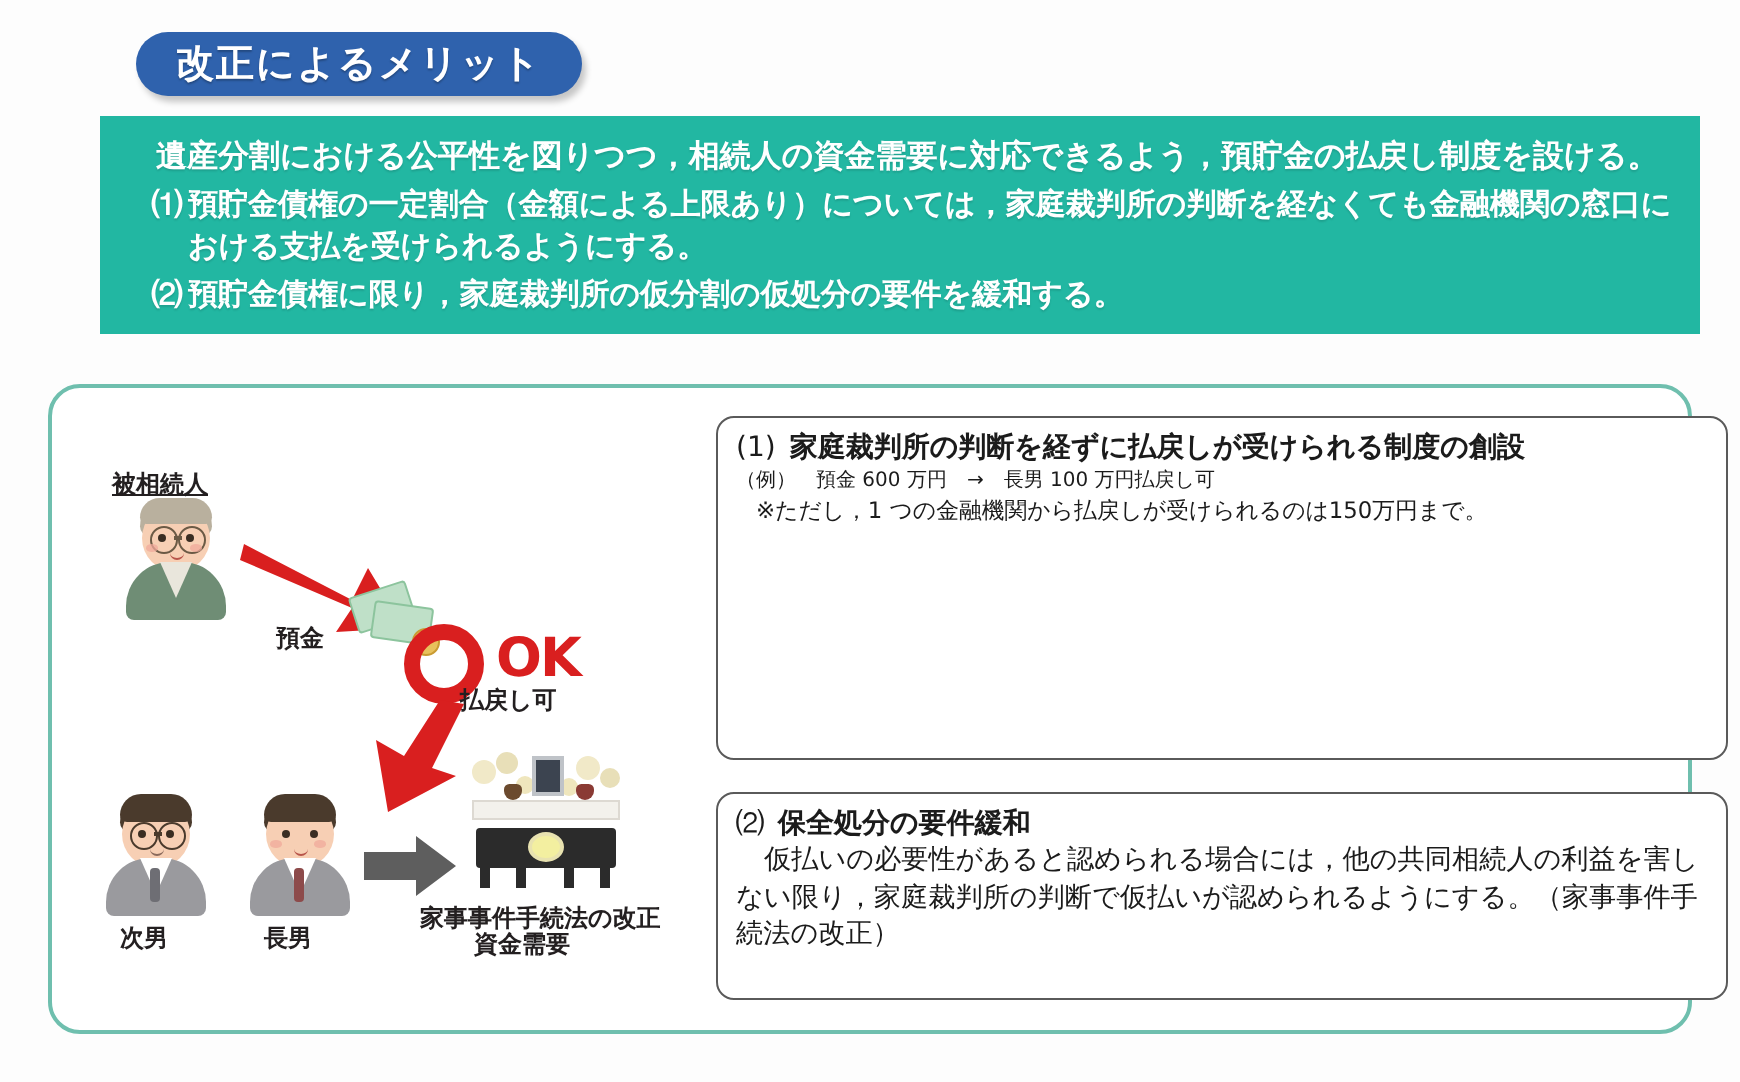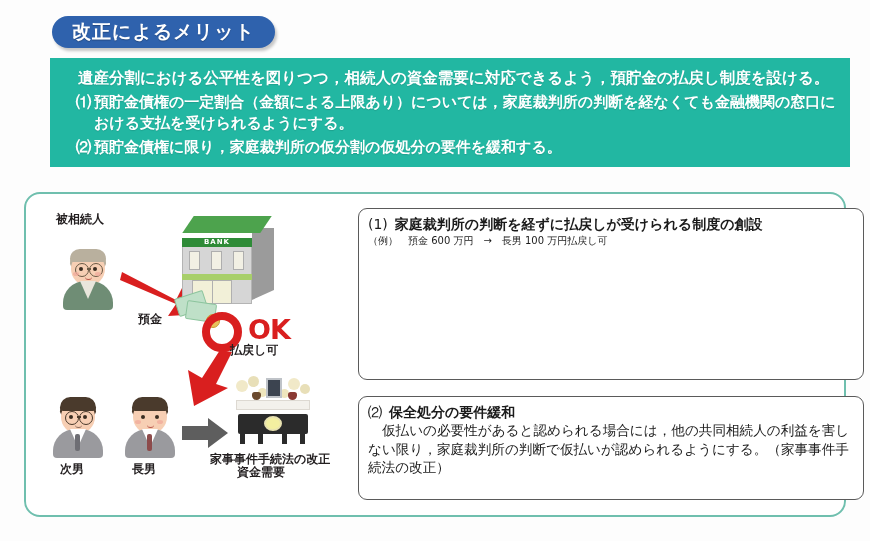--- a/index.html
+++ b/index.html
@@ -7,21 +7,21 @@
     width:870px;height:541px;
     background:#ffffff;
     font-family:"DejaVu Sans","Liberation Sans",sans-serif;
     overflow:hidden;
     position:relative;
   }
   .page{position:absolute;inset:0;background:#fdfdfd;}
 
   
   .title-pill{
-    position:absolute;left:52px;top:16px;
+    position:absolute;left:68px;top:16px;
     height:32px;min-width:196px;
     background:#2f62ad;
     border-radius:17px;
     box-shadow:2px 3px 3px rgba(0,0,0,.22);
     display:flex;align-items:center;justify-content:center;
     padding:0 20px;
     box-sizing:border-box;
   }
   .title-pill span{
     color:#ffffff;font-weight:bold;font-size:19px;letter-spacing:1px;
@@ -241,21 +241,21 @@
     <div class="teal-item">
       <span class="num">⑵</span>
       <span class="txt">預貯金債権に限り，家庭裁判所の仮分割の仮処分の要件を緩和する。</span>
     </div>
   </div>
 
   <div class="body-frame"></div>
 
   <div class="illus">
 
-    <div class="lbl" style="left:24px;top:12px;">被相続人</div>
+    <div class="lbl" style="left:24px;top:35px;text-decoration:underline;">被相続人</div>
 
     <div class="person" style="left:30px;top:48px;">
       <div class="hair" style="background:#b9b09e;"></div>
       <div class="head" style="background:#f7cfb4;"></div>
       <div class="hair" style="background:#b9b09e;height:13px;"></div>
       <div class="glass l"></div>
       <div class="glass r"></div>
       <div class="gbridge"></div>
       <div class="eye l"></div>
       <div class="eye r"></div>
@@ -264,34 +264,20 @@
       <div class="mouth"></div>
       <div class="body" style="background:#6f8d75;"></div>
       <div class="collar" style="background:#e9e6dc;"></div>
     </div>
 
     <svg class="red-arrow" style="left:86px;top:64px;" width="90" height="60" viewBox="0 0 90 60">
       <path d="M4 8 L58 36 L66 20 L84 50 L50 52 L58 40 L2 16 Z" fill="#d91f1f"></path>
     </svg>
     <div class="lbl" style="left:106px;top:112px;">預金</div>
 
-    <div class="bank" style="left:148px;top:16px;width:96px;height:92px;">
-      <div class="sidewall"></div>
-      <div class="roof"></div>
-      <div class="front"></div>
-      <div class="band">
-        <span>BANK</span>
-      </div>
-      <div class="win" style="left:9px;"></div>
-      <div class="win" style="left:31px;"></div>
-      <div class="win" style="left:53px;"></div>
-      <div class="lowband"></div>
-      <div class="door"></div>
-      <div class="doorline"></div>
-    </div>
 
     <div class="money" style="left:144px;top:92px;width:54px;height:40px;">
       <div class="bill" style="left:0;top:2px;transform:rotate(-18deg);"></div>
       <div class="bill" style="left:10px;top:10px;transform:rotate(8deg);"></div>
       <div class="coin" style="left:30px;top:22px;"></div>
     </div>
 
     <div class="ok-circle" style="left:170px;top:112px;"></div>
     <div class="ok-text" style="left:216px;top:116px;">OK</div>
     <div class="ok-sub" style="left:198px;top:142px;">払戻し可</div>
@@ -357,20 +343,21 @@
     </div>
     <div class="lbl" style="left:178px;top:252px;">家事事件手続法の改正</div>
     <div class="lbl" style="left:205px;top:265px;">資金需要</div>
   </div>
 
   <div class="rbox" style="left:330px;top:208px;width:506px;height:172px;">
     <div class="bhead">
       <span class="n">(1)</span><span>家庭裁判所の判断を経ずに払戻しが受けられる制度の創設</span>
     </div>
     <p class="ex">（例）　預金 600 万円　→　長男 100 万円払戻し可</p>
+    <p class="note">※ただし，1 つの金融機関から払戻しが受けられるのは150万円まで。</p>
   </div>
 
   <div class="rbox" style="left:330px;top:396px;width:506px;height:104px;">
     <div class="bhead">
       <span class="n">⑵</span><span>保全処分の要件緩和</span>
     </div>
     <p class="ind">仮払いの必要性があると認められる場合には，他の共同相続人の利益を害しない限り，家庭裁判所の判断で仮払いが認められるようにする。（家事事件手続法の改正）</p>
   </div>
 
 </div>

